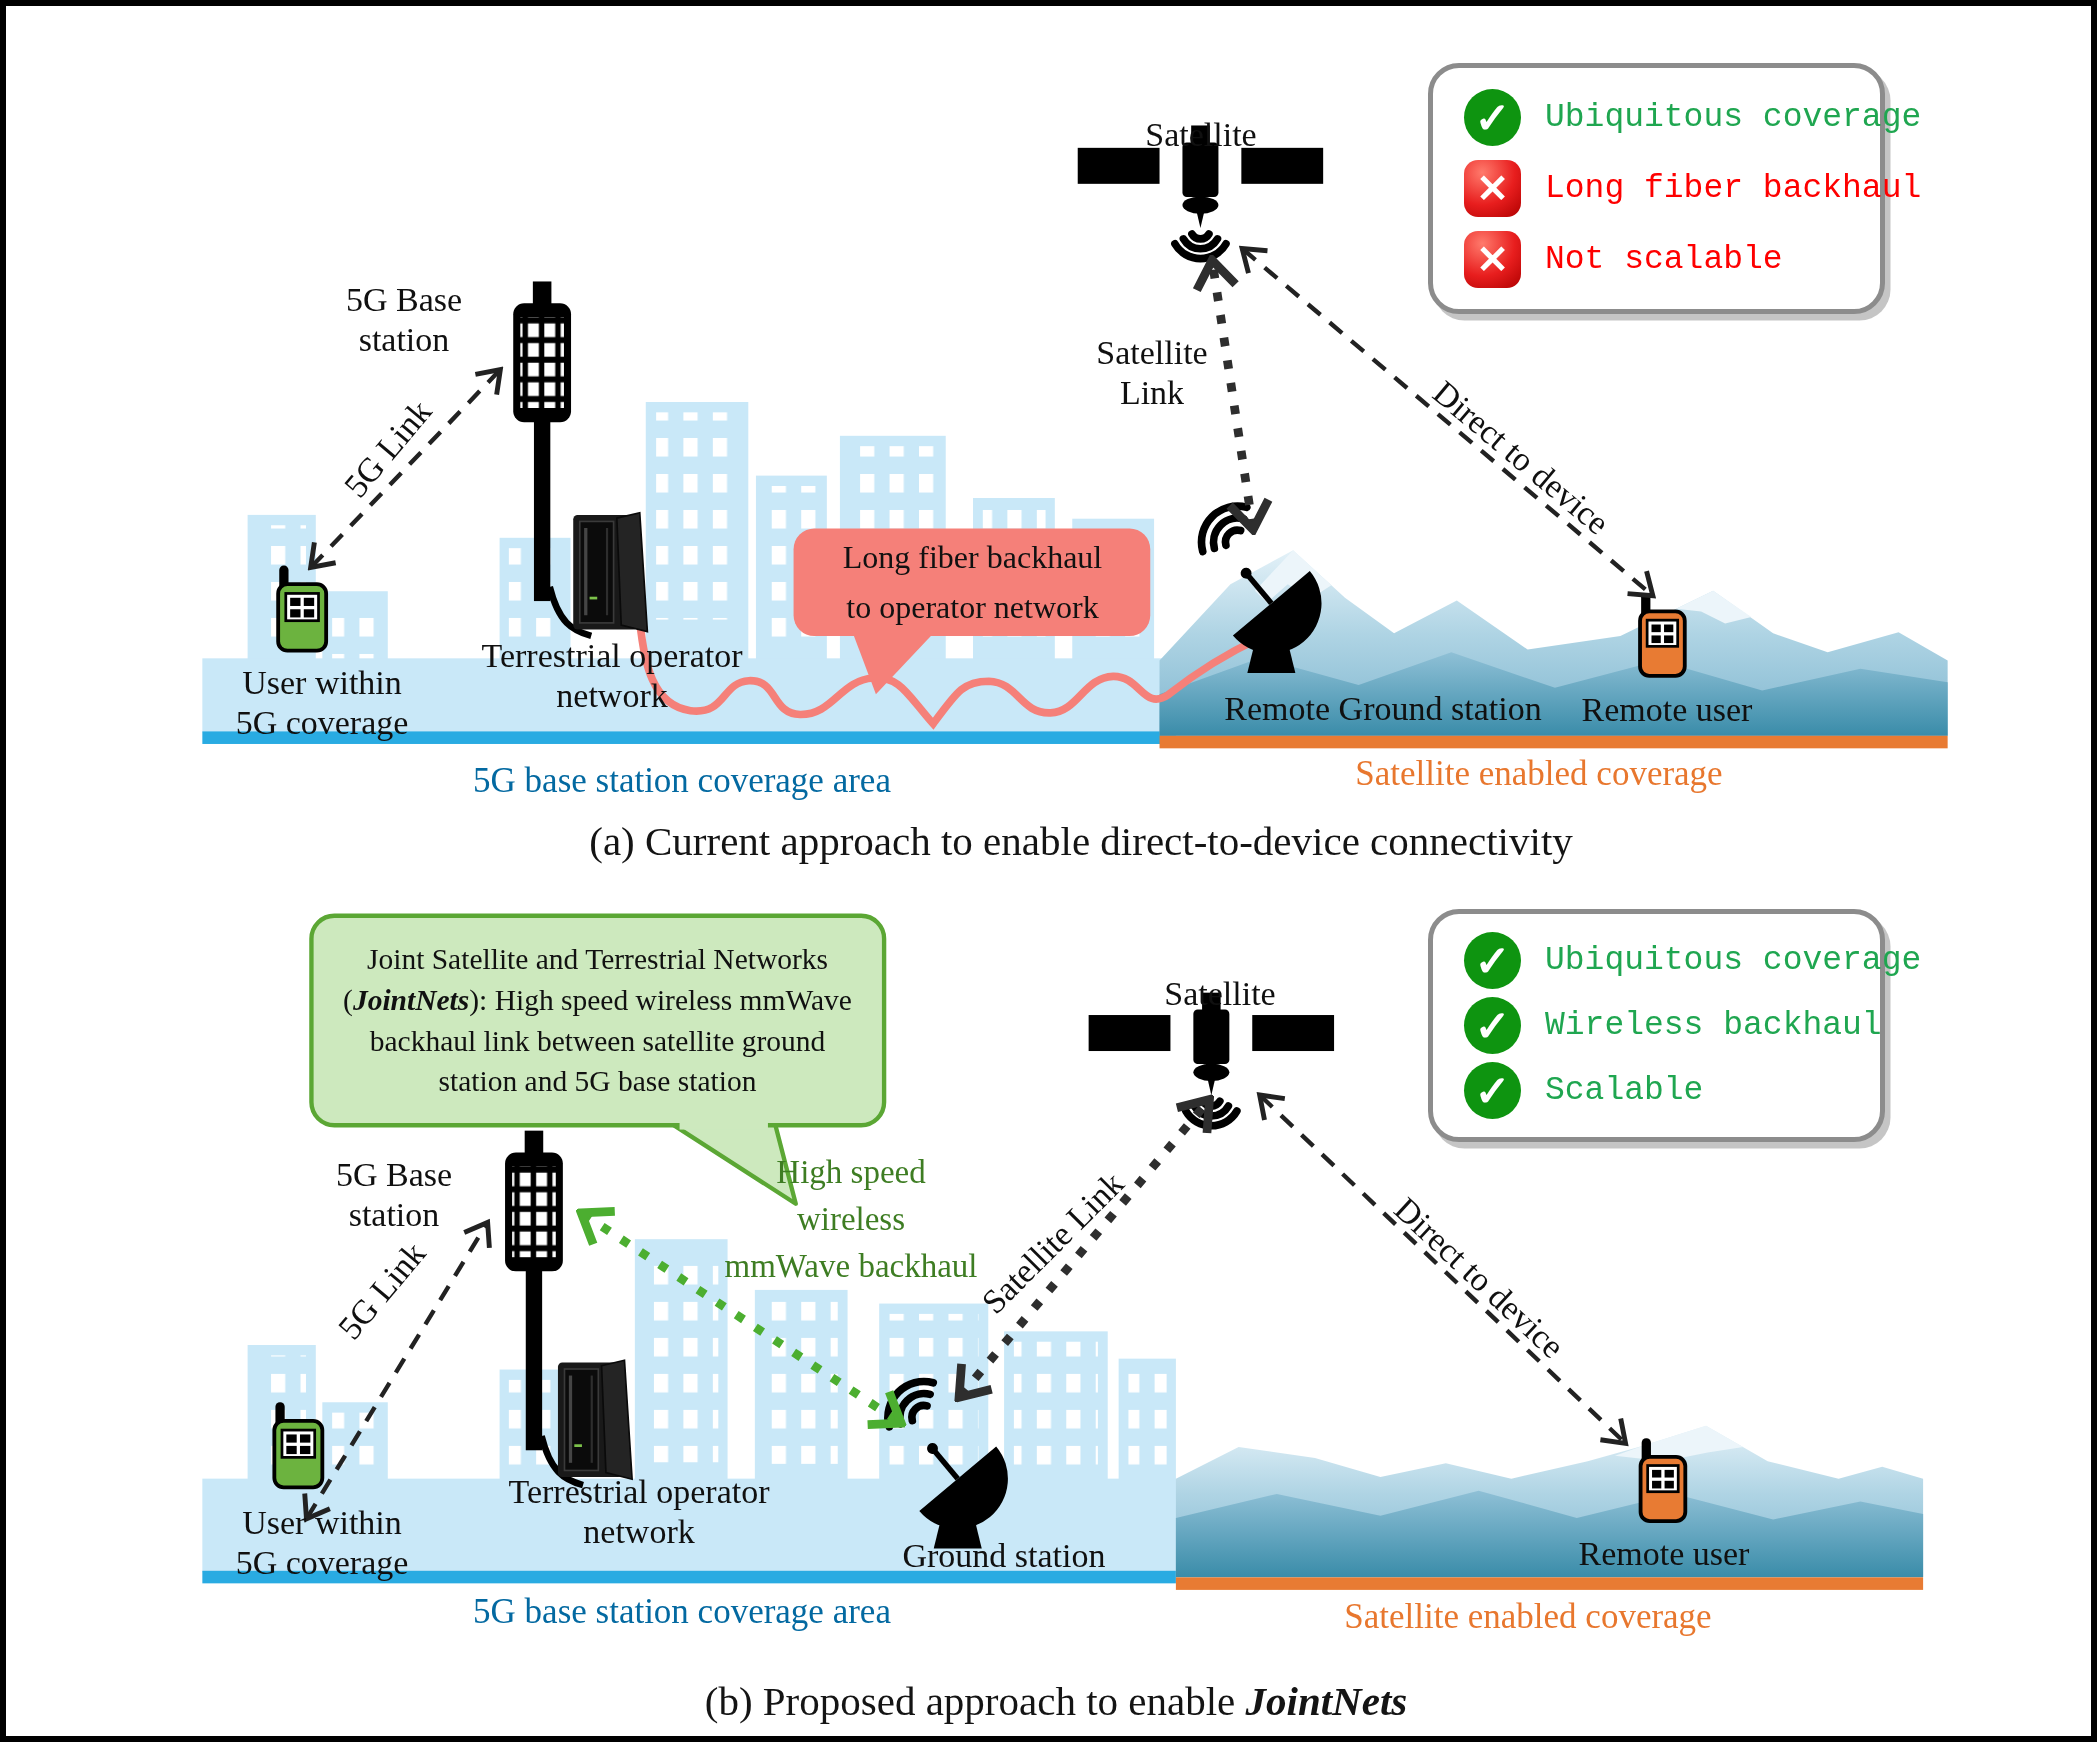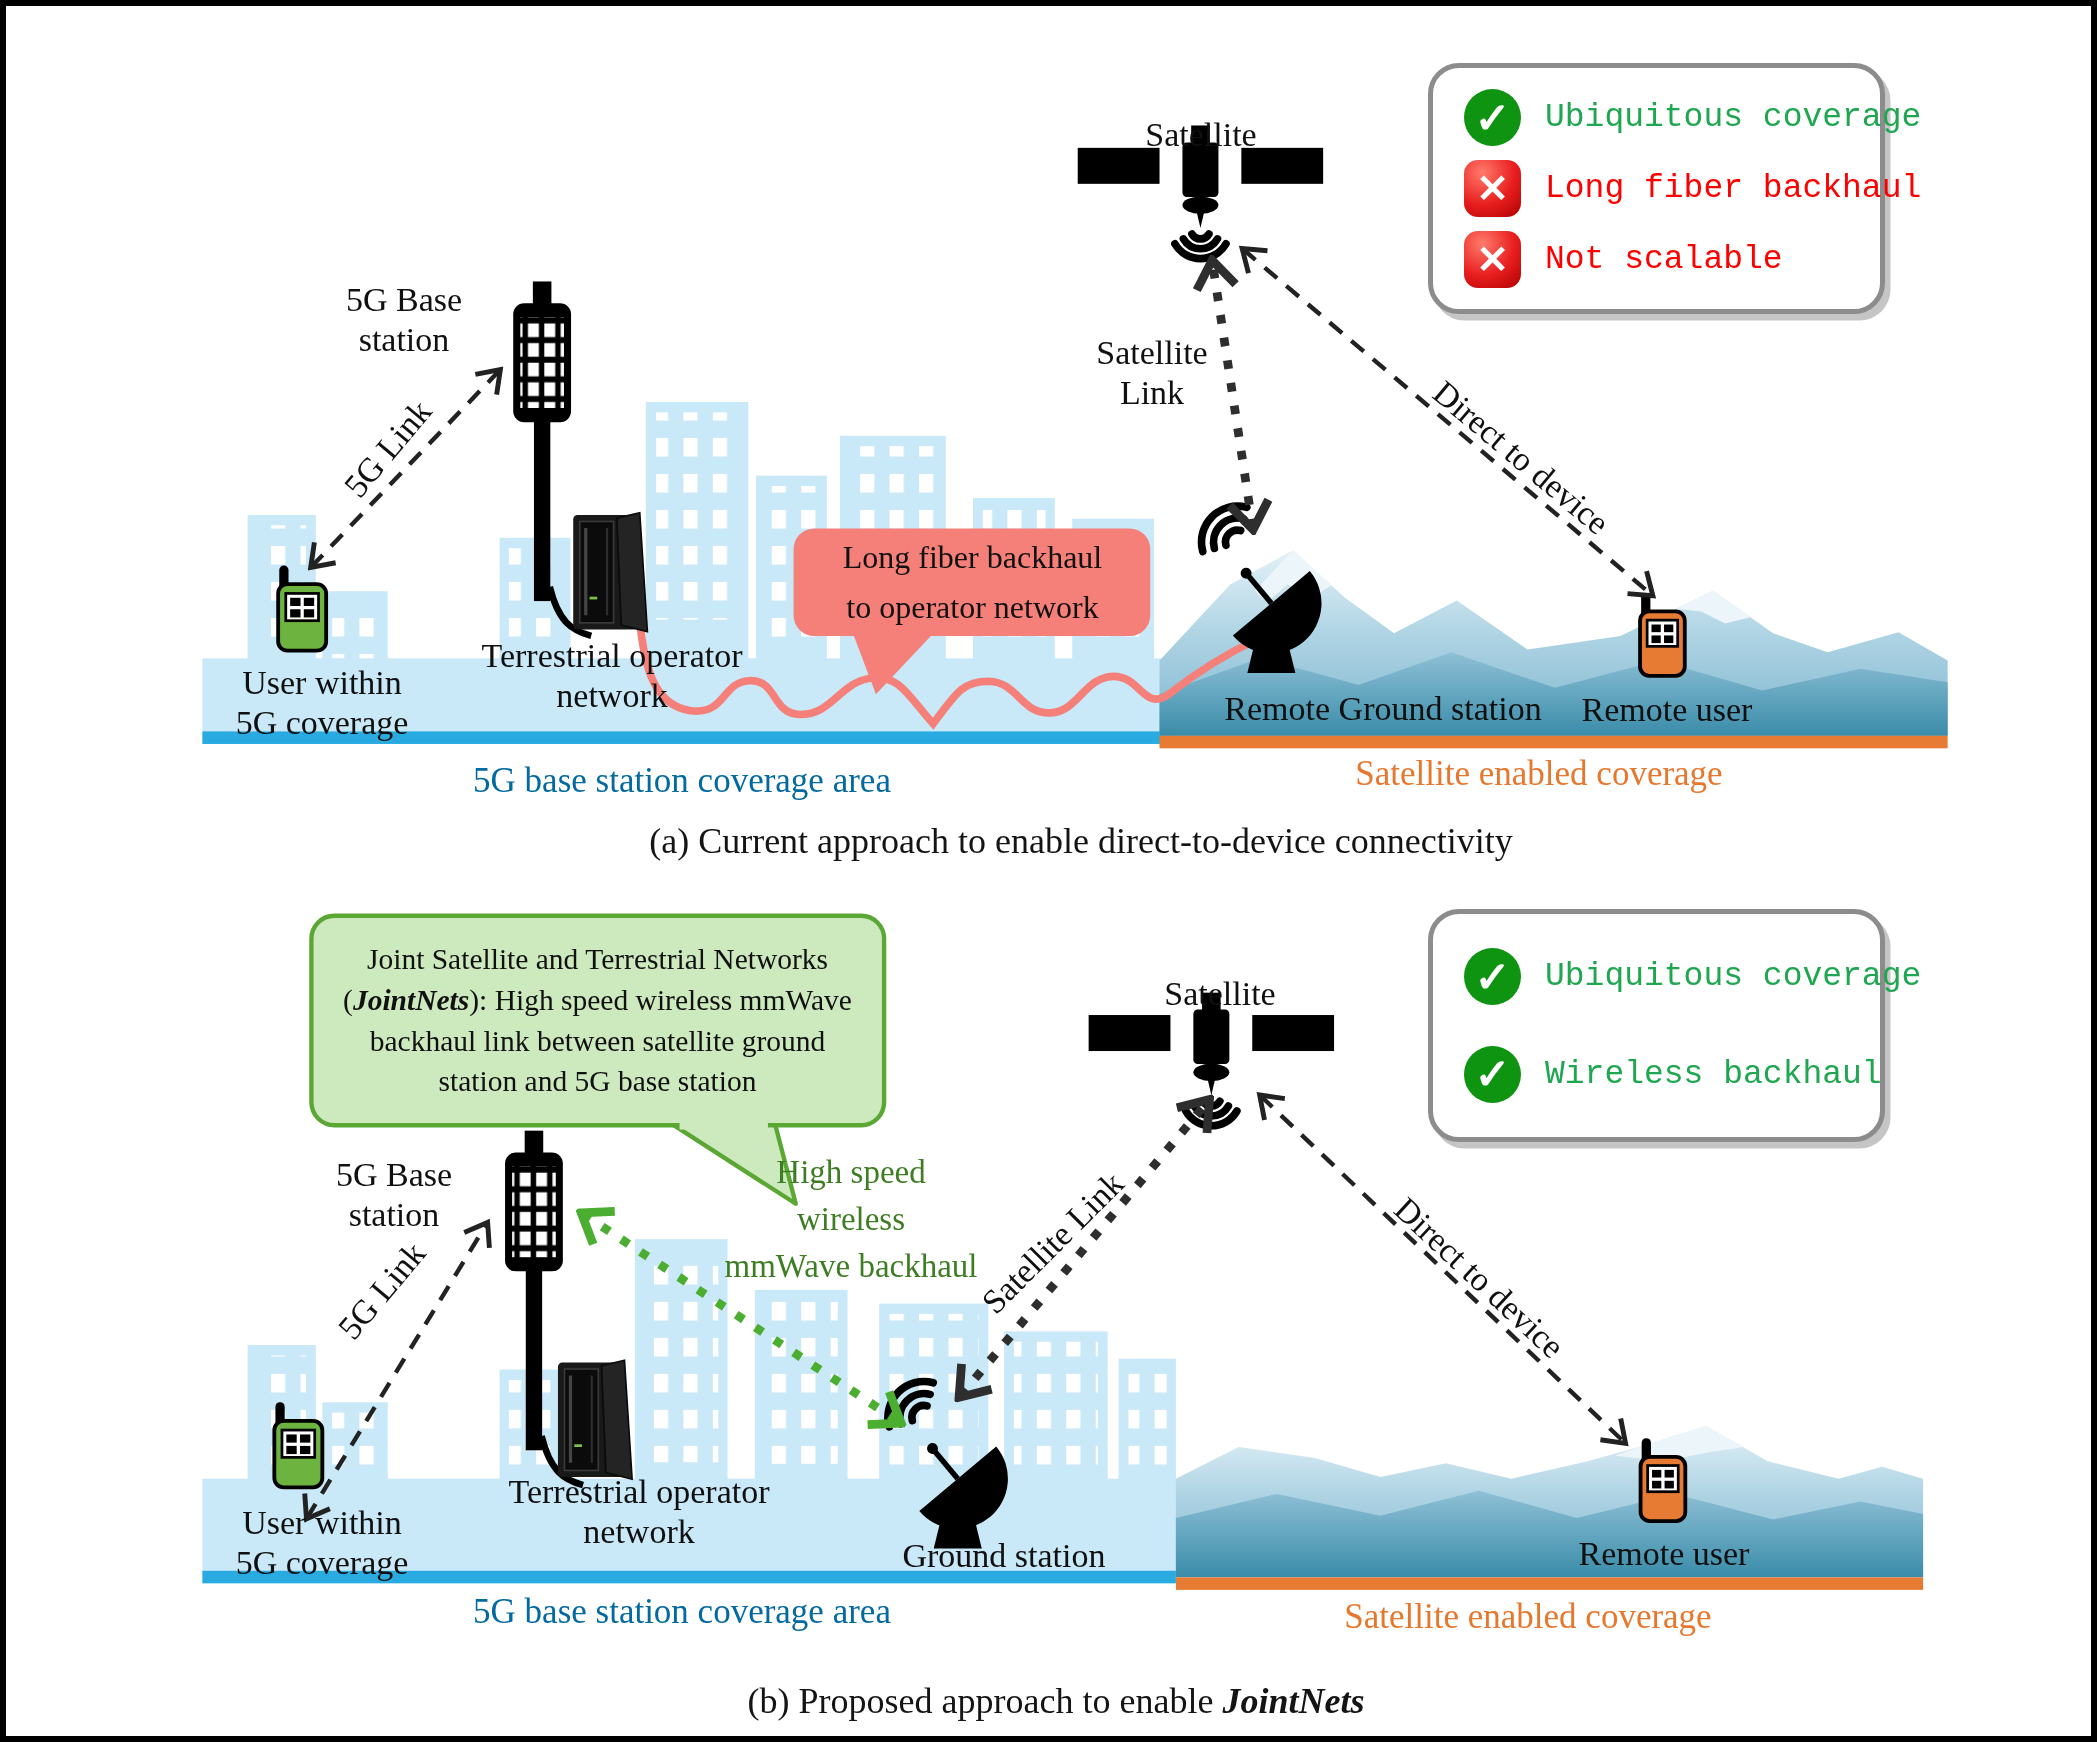--- a/index.html
+++ b/index.html
@@ -16,21 +16,21 @@
   }
   .lbl.rot-m50{transform:translate(-50%,-50%) rotate(-50deg);}
   .lbl.rot-m45{transform:translate(-50%,-50%) rotate(-45deg);}
   .lbl.rot-p40{transform:translate(-50%,-50%) rotate(40deg);}
   .lbl.rot-p43{transform:translate(-50%,-50%) rotate(43deg);}
   .coverage{font-size:35px;}
   .cov-cyan{color:#0369a1;}
   .cov-orange{color:#E8772E;}
   .caption{
     position:absolute; transform:translate(-50%,-50%);
-    font-size:36px; color:#141414; white-space:nowrap; text-align:center;
+    font-size:41px; color:#141414; white-space:nowrap; text-align:center;
   }
   .caption .emph{font-weight:bold; font-style:italic;}
   .bubble-text{
     position:absolute; display:flex; align-items:center; justify-content:center;
     text-align:center; color:#111;
   }
   .bubble-a-text{font-size:32px; line-height:1.55;}
   .bubble-b-text{font-size:29.5px; line-height:1.38; padding:15.3px 31px; box-sizing:border-box;}
   .bubble-b-text .emph{font-weight:bold; font-style:italic;}
   .green-note{color:#3E7D23; font-size:33px; line-height:1.42;margin-left:32px;}
@@ -351,20 +351,24 @@
 
 <div class="legend" style="left:1422px; top:903px; height:233px;">
   <div class="lrow">
     <span class="licon check"></span>
     <span class="ltext green">Ubiquitous coverage</span>
   </div>
   <div class="lrow">
     <span class="licon check"></span>
     <span class="ltext green">Wireless backhaul</span>
   </div>
+  <div class="lrow">
+    <span class="licon check"></span>
+    <span class="ltext green">Scalable</span>
+  </div>
 </div>
 
 <div class="caption" style="left:1050px; top:1683px;margin-top:12px;">
   <span>(b) Proposed approach to enable </span><span class="emph">JointNets</span>
 </div>
 
 </div>
 
 
 </body></html>

